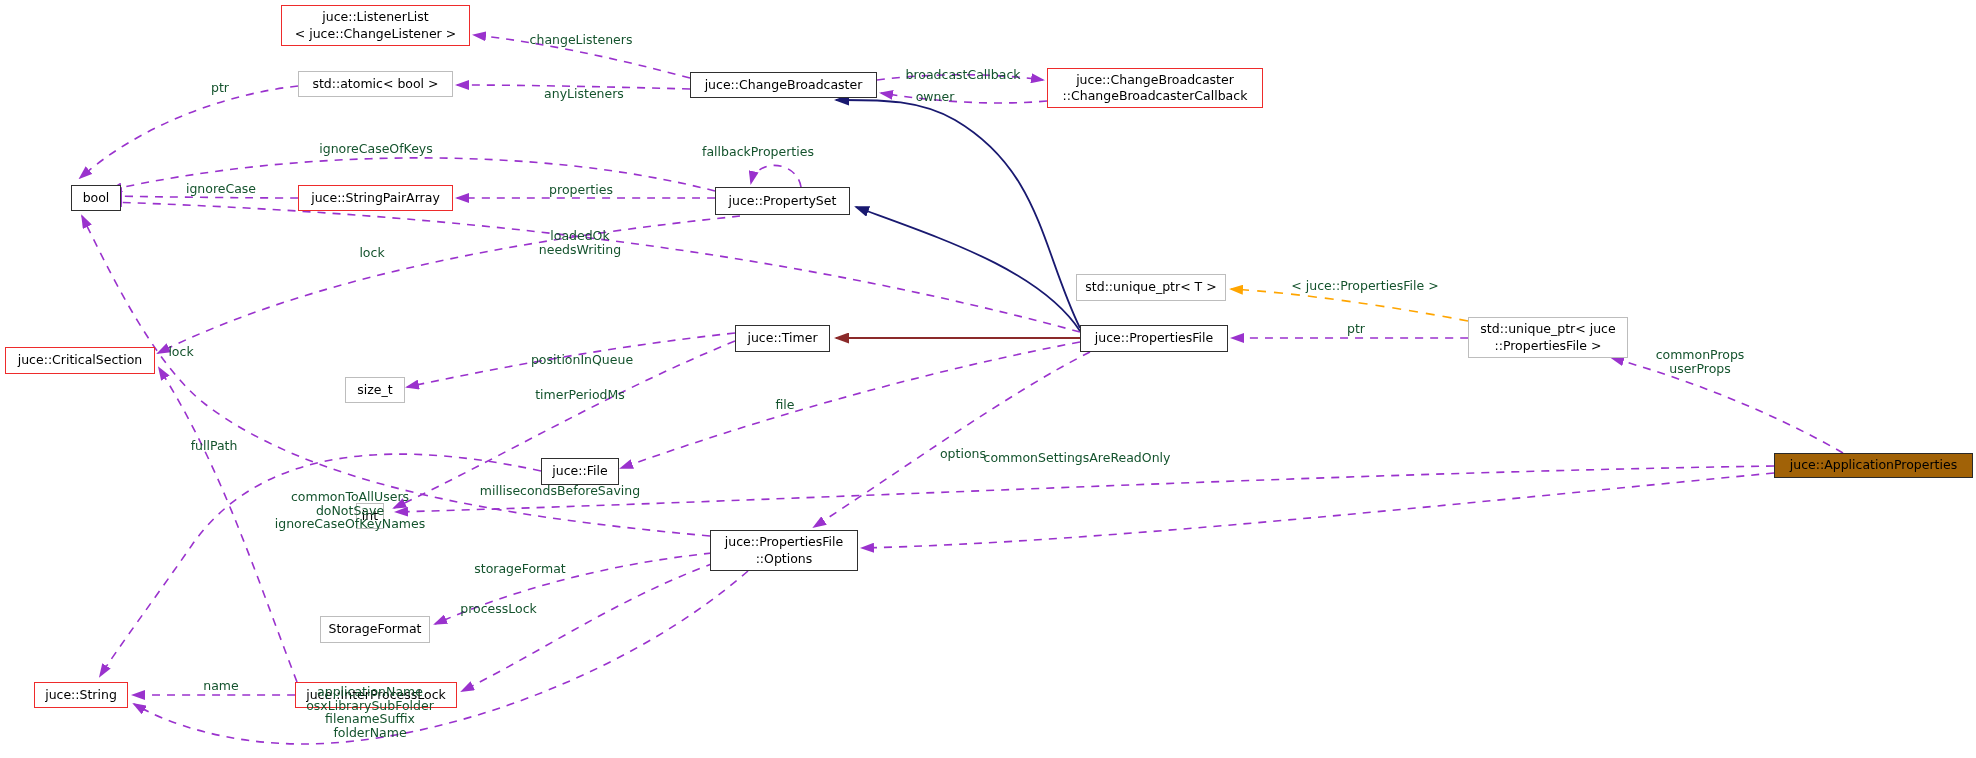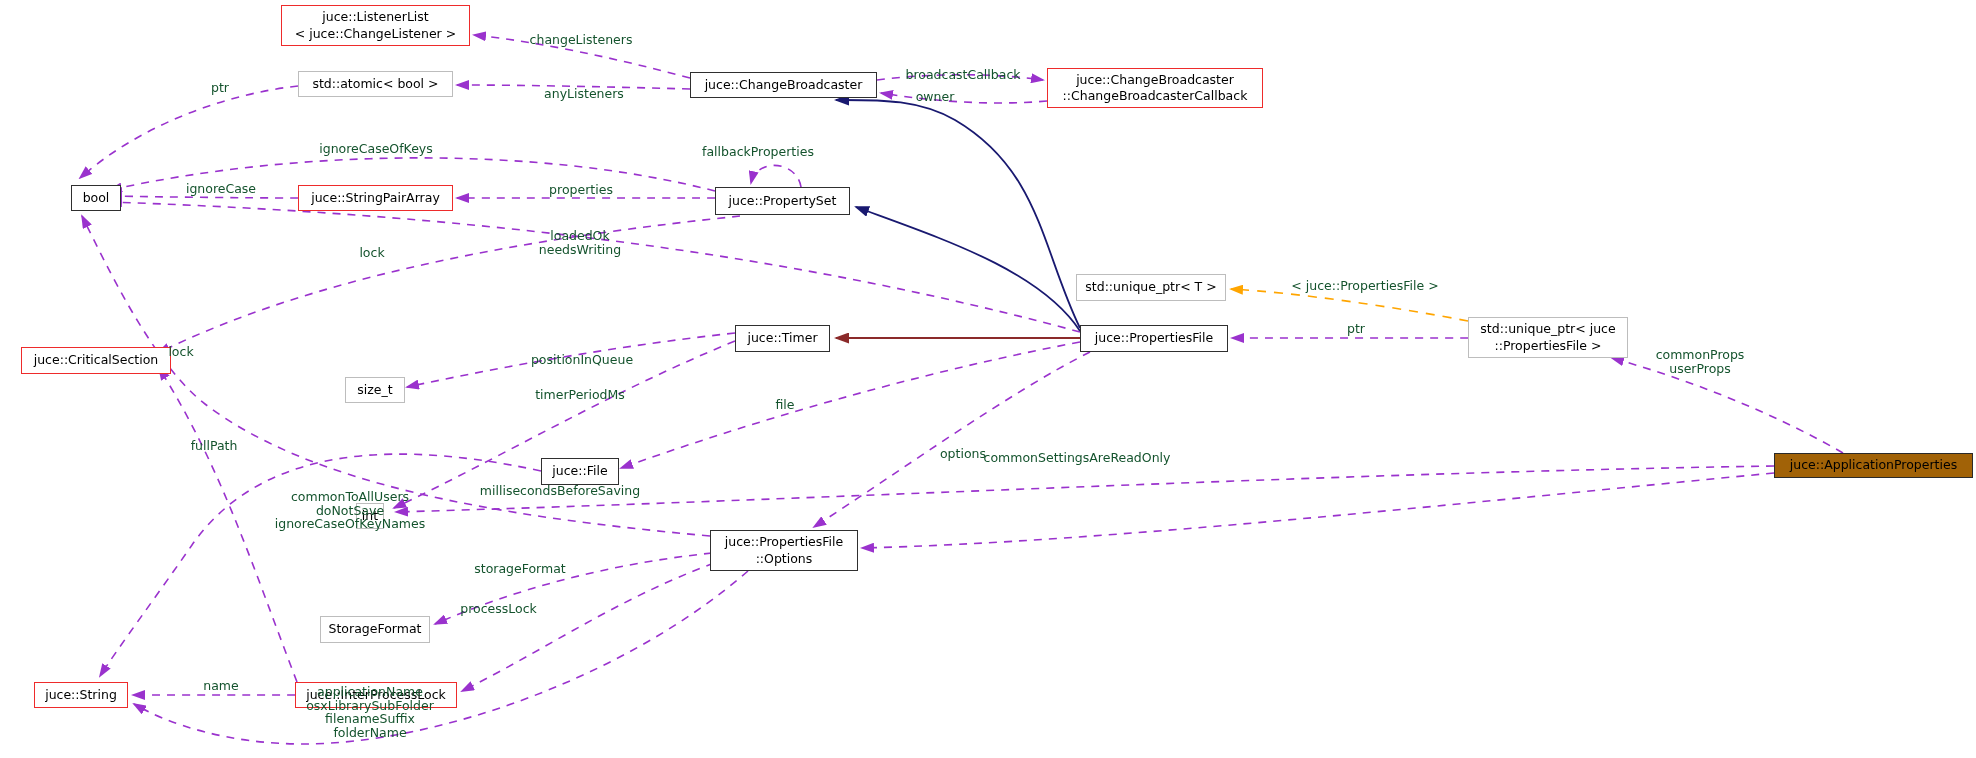--- a/index.html
+++ b/index.html
@@ -74,21 +74,21 @@
   <div id="nodes">
       <div class="node t-black" style="left: 56px; top: 185px; width: 50px; height: 26px; margin-left: 15px;">bool</div>
       <div class="node t-red" style="left: 281px; top: 5px; width: 189px; height: 41px;">juce::ListenerList
 &lt; juce::ChangeListener &gt;</div>
       <div class="node t-gray" style="left: 298px; top: 71px; width: 155px; height: 26px;">std::atomic&lt; bool &gt;</div>
       <div class="node t-red" style="left: 298px; top: 185px; width: 155px; height: 26px;">juce::StringPairArray</div>
       <div class="node t-black" style="left: 690px; top: 72px; width: 187px; height: 26px;">juce::ChangeBroadcaster</div>
       <div class="node t-red" style="left: 1047px; top: 68px; width: 216px; height: 40px;">juce::ChangeBroadcaster
 ::ChangeBroadcasterCallback</div>
       <div class="node t-black" style="left: 715px; top: 187px; width: 135px; height: 28px;">juce::PropertySet</div>
-      <div class="node t-red" style="left: 5px; top: 347px; width: 150px; height: 27px; margin-left: 16px;">juce::CriticalSection</div>
+      <div class="node t-red" style="left: 5px; top: 347px; width: 150px; height: 27px;">juce::CriticalSection</div>
       <div class="node t-gray" style="left: 345px; top: 377px; width: 60px; height: 26px;">size_t</div>
       <div class="node t-black" style="left: 541px; top: 458px; width: 78px; height: 27px;">juce::File</div>
       <div class="node t-gray" style="left: 356px; top: 503px; width: 28px; height: 26px;">int</div>
       <div class="node t-black" style="left: 735px; top: 325px; width: 95px; height: 27px;">juce::Timer</div>
       <div class="node t-black" style="left: 1080px; top: 325px; width: 148px; height: 27px;">juce::PropertiesFile</div>
       <div class="node t-gray" style="left: 1076px; top: 274px; width: 150px; height: 27px;">std::unique_ptr&lt; T &gt;</div>
       <div class="node t-gray" style="left: 1468px; top: 317px; width: 160px; height: 41px;">std::unique_ptr&lt; juce
 ::PropertiesFile &gt;</div>
       <div class="node t-hl" style="left: 1774px; top: 453px; width: 199px; height: 25px;">juce::ApplicationProperties</div>
       <div class="node t-black" style="left: 710px; top: 530px; width: 148px; height: 41px;">juce::PropertiesFile

